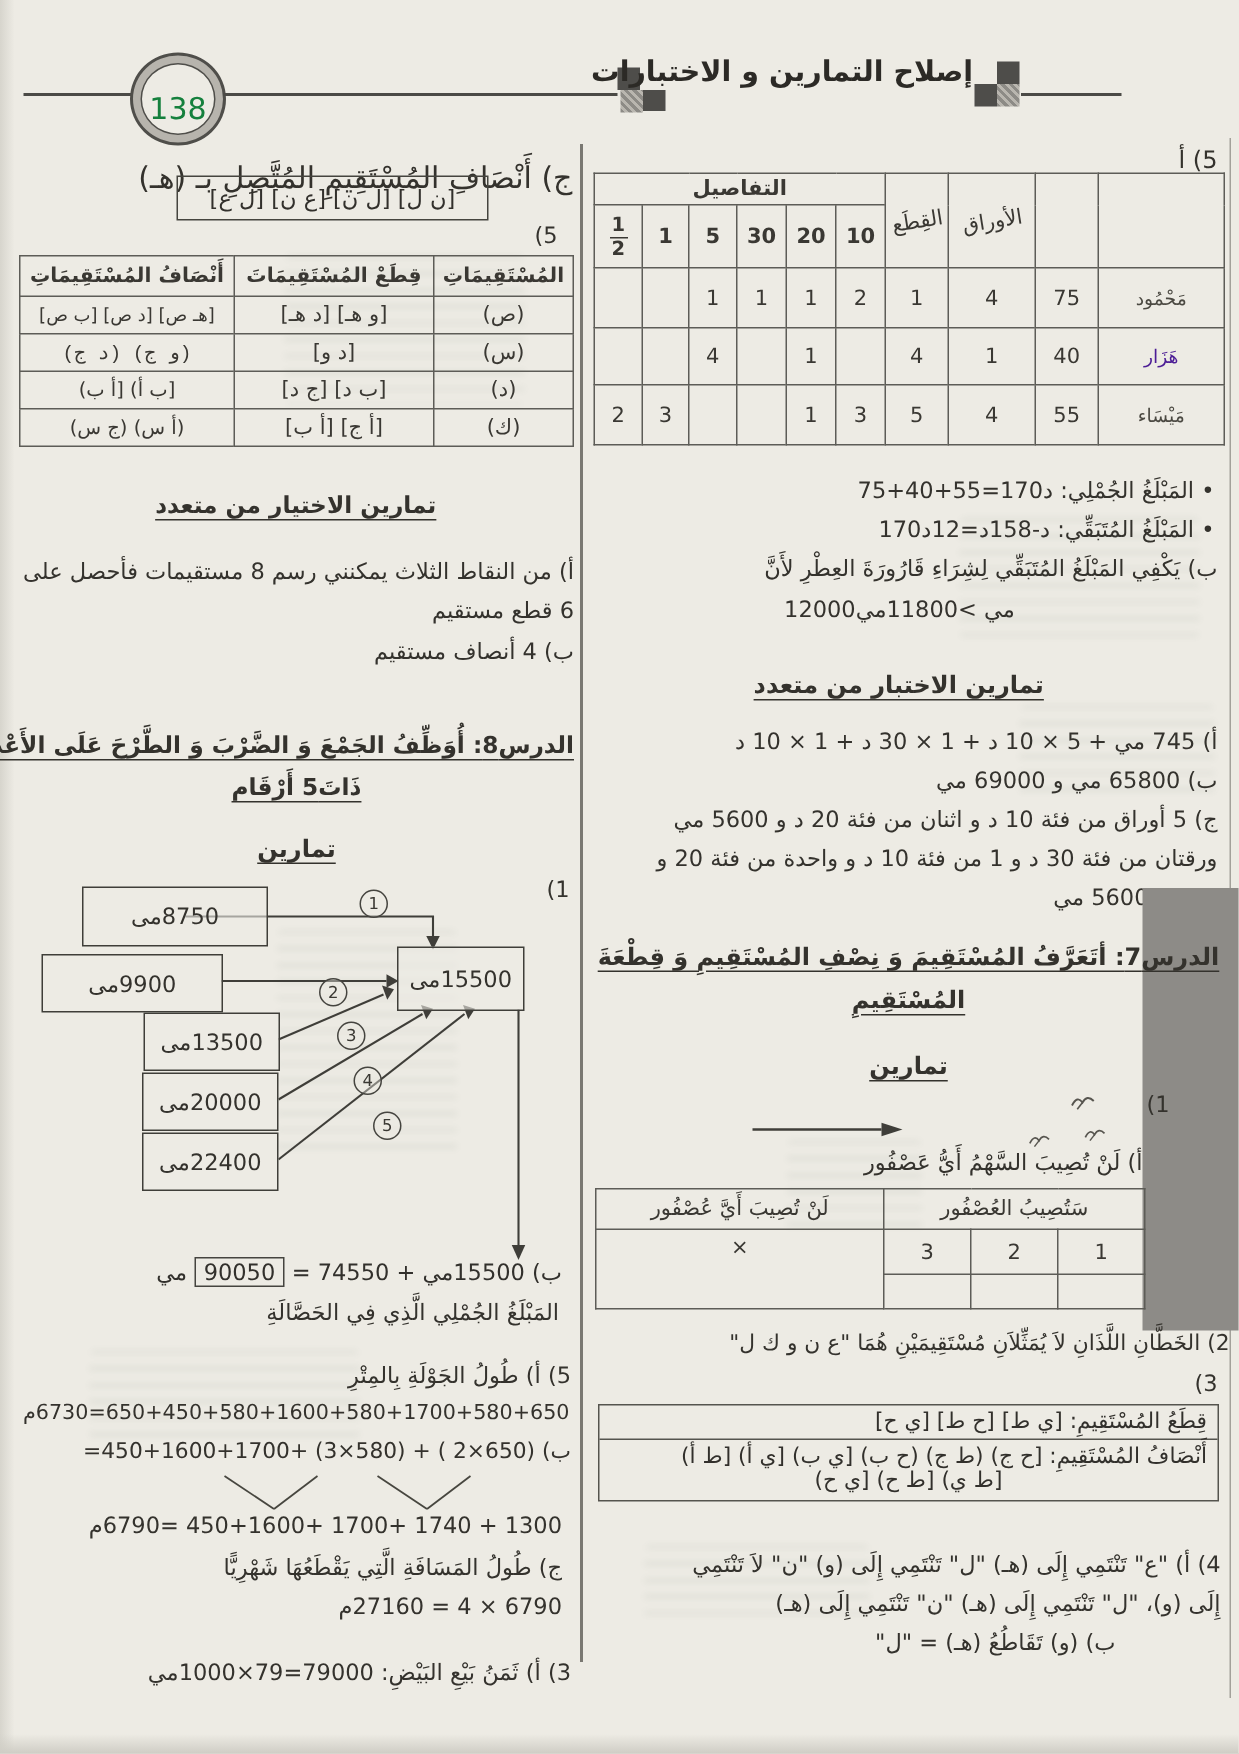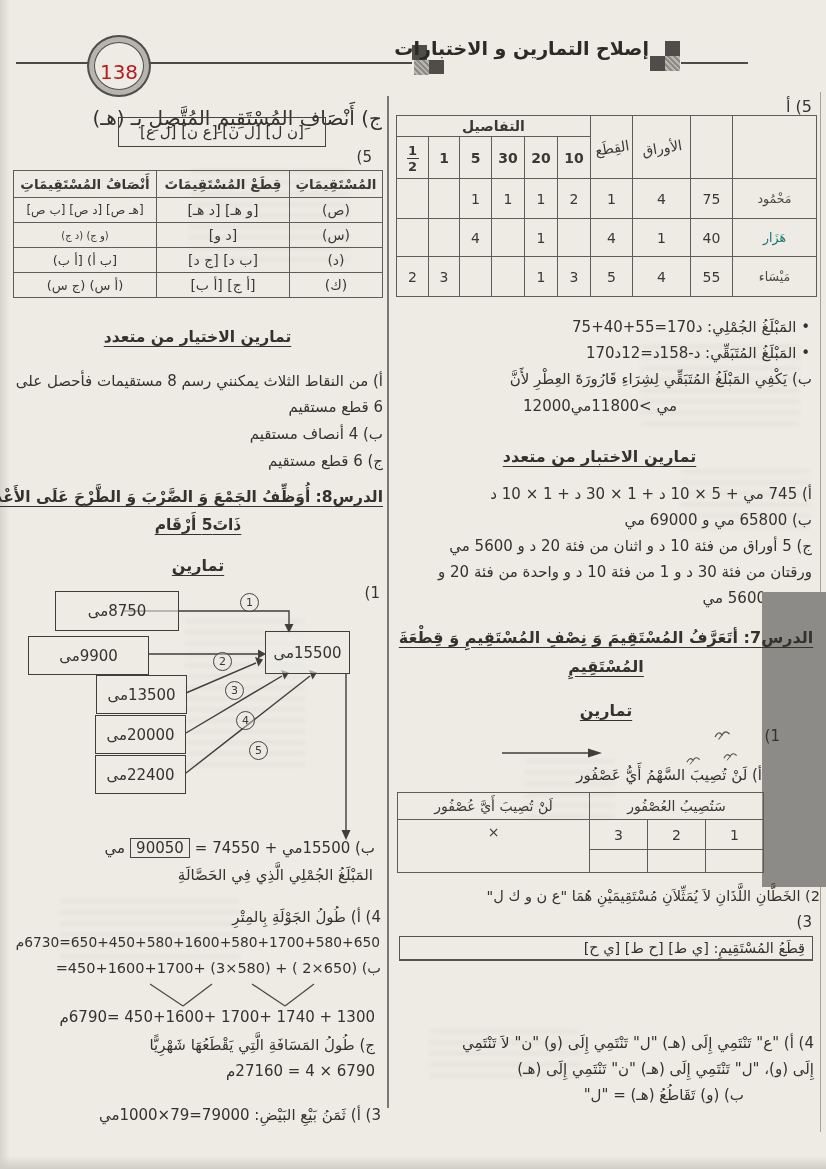--- a/index.html
+++ b/index.html
@@ -44,21 +44,21 @@
   <div class="ghost" style="left:60px;top:900px;width:180px;height:60px;"></div>
   <div class="ghost" style="left:430px;top:1030px;width:150px;height:50px;"></div>
 
   <div class="abs" style="left:0;top:0;width:10px;height:1169px;background:linear-gradient(90deg,#d6d4cc,transparent);"></div>
   <div class="abs" style="left:0;top:1156px;width:826px;height:13px;background:linear-gradient(0deg,#cfcdc5,transparent);"></div>
 
   <div class="rule" style="left:16px;top:62px;width:72px;"></div>
 
   <div class="abs" style="left:87px;top:35px;width:60px;height:58px;border:2px solid #4f4e4a;border-radius:50%;background:#b7b4ad;">
     <div class="abs" style="left:5px;top:5px;right:5px;bottom:5px;border:1.5px solid #4f4e4a;border-radius:50%;background:#edebe4;display:flex;align-items:center;justify-content:center;">
-      <span style="font-size:20px;color:#b91c1c;margin-top:12px;">138</span>
+      <span style="font-size:20px;color:#15803d;margin-top:12px;">138</span>
     </div>
   </div>
 
   <div class="rule" style="left:149px;top:62px;width:263px;"></div>
 
   <div class="abs" style="left:412px;top:45px;width:34px;height:32px;">
     <div class="sq sq-dark" style="left:0;top:0;width:15px;height:15px;"></div>
     <div class="sq sq-hatch" style="left:2px;top:15px;width:15px;height:15px;"></div>
     <div class="sq sq-dark" style="left:17px;top:15px;width:15px;height:14px;"></div>
   </div>
@@ -119,21 +119,21 @@
       <td>4</td>
       <td>1</td>
       <td>2</td>
           <td>1</td>
       <td>1</td>
           <td>1</td>
       <td></td>
           <td></td>
     </tr>
     <tr style="height:38px;">
-      <td style="font-size:12.5px;color:#0f766e;">هَزَار</td>
+      <td style="font-size:12.5px;color:#4c1d95;">هَزَار</td>
       <td>40</td>
       <td>1</td>
       <td>4</td>
       <td></td>
           <td>1</td>
       <td></td>
           <td>4</td>
       <td></td>
           <td></td>
     </tr>
@@ -216,20 +216,24 @@
           <td></td>
         </tr>
   </tbody>
     </table>
 
   <div class="t tr" style="left:396px;top:888px;width:424px;font-size:14.5px;">2) الخَطَّانِ اللَّذَانِ لاَ يُمَثِّلاَنِ مُسْتَقِيمَيْنِ هُمَا "ع ن و ك ل"</div>
   <div class="t tr" style="left:770px;top:913px;width:42px;">3)</div>
 
   <div class="abs" style="left:399px;top:936px;width:412px;border:1.2px solid #55544e;">
     <div style="padding:3px 7px;border-bottom:1.2px solid #55544e;font-size:14.5px;text-align:right;white-space:nowrap;">قِطَعُ المُسْتَقِيمِ: [ي ط] [ح ط] [ي ح]</div>
+    <div style="padding:3px 7px 5px;font-size:14.5px;">
+      <div style="text-align:right;white-space:nowrap;">أَنْصَافُ المُسْتَقِيمِ: [ح ج) (ط ج) (ح ب) [ي ب) [ي أ) [ط أ)</div>
+      <div style="text-align:center;">[ط ي) [ط ح) [ي ح)</div>
+    </div>
   </div>
 
   <div class="t tr" style="left:396px;top:1034px;width:418px;">4) أ) "ع" تَنْتَمِي إِلَى (هـ) "ل" تَنْتَمِي إِلَى (و) "ن" لاَ تَنْتَمِي</div>
   <div class="t tr" style="left:396px;top:1060px;width:418px;padding-left:55px;box-sizing:border-box;padding-right:0;"><span style="margin-right:0;margin-left:55px;">إِلَى (و)، "ل" تَنْتَمِي إِلَى (هـ) "ن" تَنْتَمِي إِلَى (هـ)</span></div>
   <div class="t tr" style="left:396px;top:1086px;width:348px;">ب) (و) تَقَاطُعُ (هـ) = "ل"</div>
 
   <div class="t tr" style="left:60px;top:106px;width:322px;font-size:20px;">ج) أَنْصَافِ المُسْتَقِيمِ المُتَّصِلِ بـ (هـ)</div>
   <div class="abs tc" style="left:118px;top:117px;width:206px;height:28px;border:1.3px solid #45443e;display:flex;align-items:center;justify-content:center;font-size:15px;">[ن ل] [ل ن] [ع ن] [ل ع]</div>
   <div class="t tr" style="left:330px;top:148px;width:42px;">5)</div>
 
@@ -246,40 +250,39 @@
       <td class="bold" style="font-size:13.5px;margin-top:28px;">أَنْصَافُ المُسْتَقِيمَاتِ</td>
     </tr>
     <tr style="height:25px;">
       <td>(ص)</td>
           <td>[و هـ] [د هـ]</td>
           <td style="font-size:12px;">[هـ ص] [د ص] [ب ص]</td>
     </tr>
     <tr style="height:25px;">
       <td>(س)</td>
           <td>[د و]</td>
-          <td style="font-size:10px;">(و ج) (د ج)</td>
+          <td style="font-size:13px;font-family:Liberation Mono, monospace;">(و ج) (د ج)</td>
     </tr>
     <tr style="height:25px;">
       <td>(د)</td>
           <td>[ب د] [ج د]</td>
           <td style="font-size:13px;">[ب أ) [أ ب)</td>
     </tr>
     <tr style="height:25px;">
       <td>(ك)</td>
           <td>[أ ج] [أ ب]</td>
           <td style="font-size:13px;">(أ س) (ج س)</td>
     </tr>
   </tbody>
     </table>
 
   <div class="t tc bold ul" style="left:90px;top:328px;width:215px;font-size:15.5px;">تمارين الاختيار من متعدد</div>
   <div class="t tr" style="left:13px;top:372px;width:370px;">أ) من النقاط الثلاث يمكنني رسم 8 مستقيمات فأحصل على</div>
   <div class="t tr" style="left:13px;top:398px;width:370px;">6 قطع مستقيم</div>
   <div class="t tr" style="left:13px;top:425px;width:370px;">ب) 4 أنصاف مستقيم</div>
-  <div class="t tr" style="left:13px;top:452px;width:370px;">ج) 6 قطع مستقيم</div>
 
   <div class="t tc bold ul" style="left:13px;top:488px;width:370px;font-size:15.5px;">الدرس8: أُوَظِّفُ الجَمْعَ وَ الضَّرْبَ وَ الطَّرْحَ عَلَى الأَعْدَادِ</div>
   <div class="t tc bold ul" style="left:13px;top:516px;width:370px;font-size:15.5px;">ذَاتَ5 أَرْقَام</div>
   <div class="t tc bold ul" style="left:13px;top:556px;width:370px;font-size:16px;">تمارين</div>
   <div class="t tr" style="left:350px;top:584px;width:30px;">1)</div>
 
   <svg style="left:0;top:585px;" width="390" height="265" viewBox="0 0 390 265">
     <g stroke="#3f3e39" stroke-width="1.4" fill="none">
       <path d="M124,26 L289,26 L289,40"></path>
       <line x1="148" y1="69" x2="258" y2="69"></line>
@@ -311,21 +314,21 @@
   <div class="circ-num" style="left:236px;top:711px;">4</div>
   <div class="circ-num" style="left:249px;top:741px;">5</div>
 
   <div class="abs" style="left:40px;top:838px;width:335px;display:flex;direction:rtl;align-items:center;gap:5px;font-size:15px;">
     <span>ب) 15500مي + 74550 =</span>
     <span class="boxed">90050</span>
     <span>مي</span>
   </div>
   <div class="t tr" style="left:13px;top:866px;width:360px;">المَبْلَغُ الجُمْلِي الَّذِي فِي الحَصَّالَةِ</div>
 
-  <div class="t tr" style="left:13px;top:908px;width:368px;">4) أ) طُولُ الجَوْلَةِ بِالمِتْرِ</div>
+  <div class="t tr" style="left:13px;top:908px;width:368px;">5) أ) طُولُ الجَوْلَةِ بِالمِتْرِ</div>
   <div class="t tr" style="left:8px;top:934px;width:372px;font-size:13.8px;">‪6730=650+450+580+1600+580+1700+580+650‬م</div>
   <div class="t tr" style="left:13px;top:960px;width:368px;font-size:14.5px;">ب) ‪=450+1600+1700+ (3×580) + ( 2×650)‬</div>
 
   <svg style="left:100px;top:982px;" width="230" height="28" viewBox="0 0 230 28">
     <g stroke="#47463f" stroke-width="1.2">
       <line x1="50" y1="2" x2="83" y2="24"></line>
         <line x1="112" y1="2" x2="83" y2="24"></line>
       <line x1="152" y1="2" x2="185" y2="24"></line>
         <line x1="214" y1="2" x2="185" y2="24"></line>
     </g>

